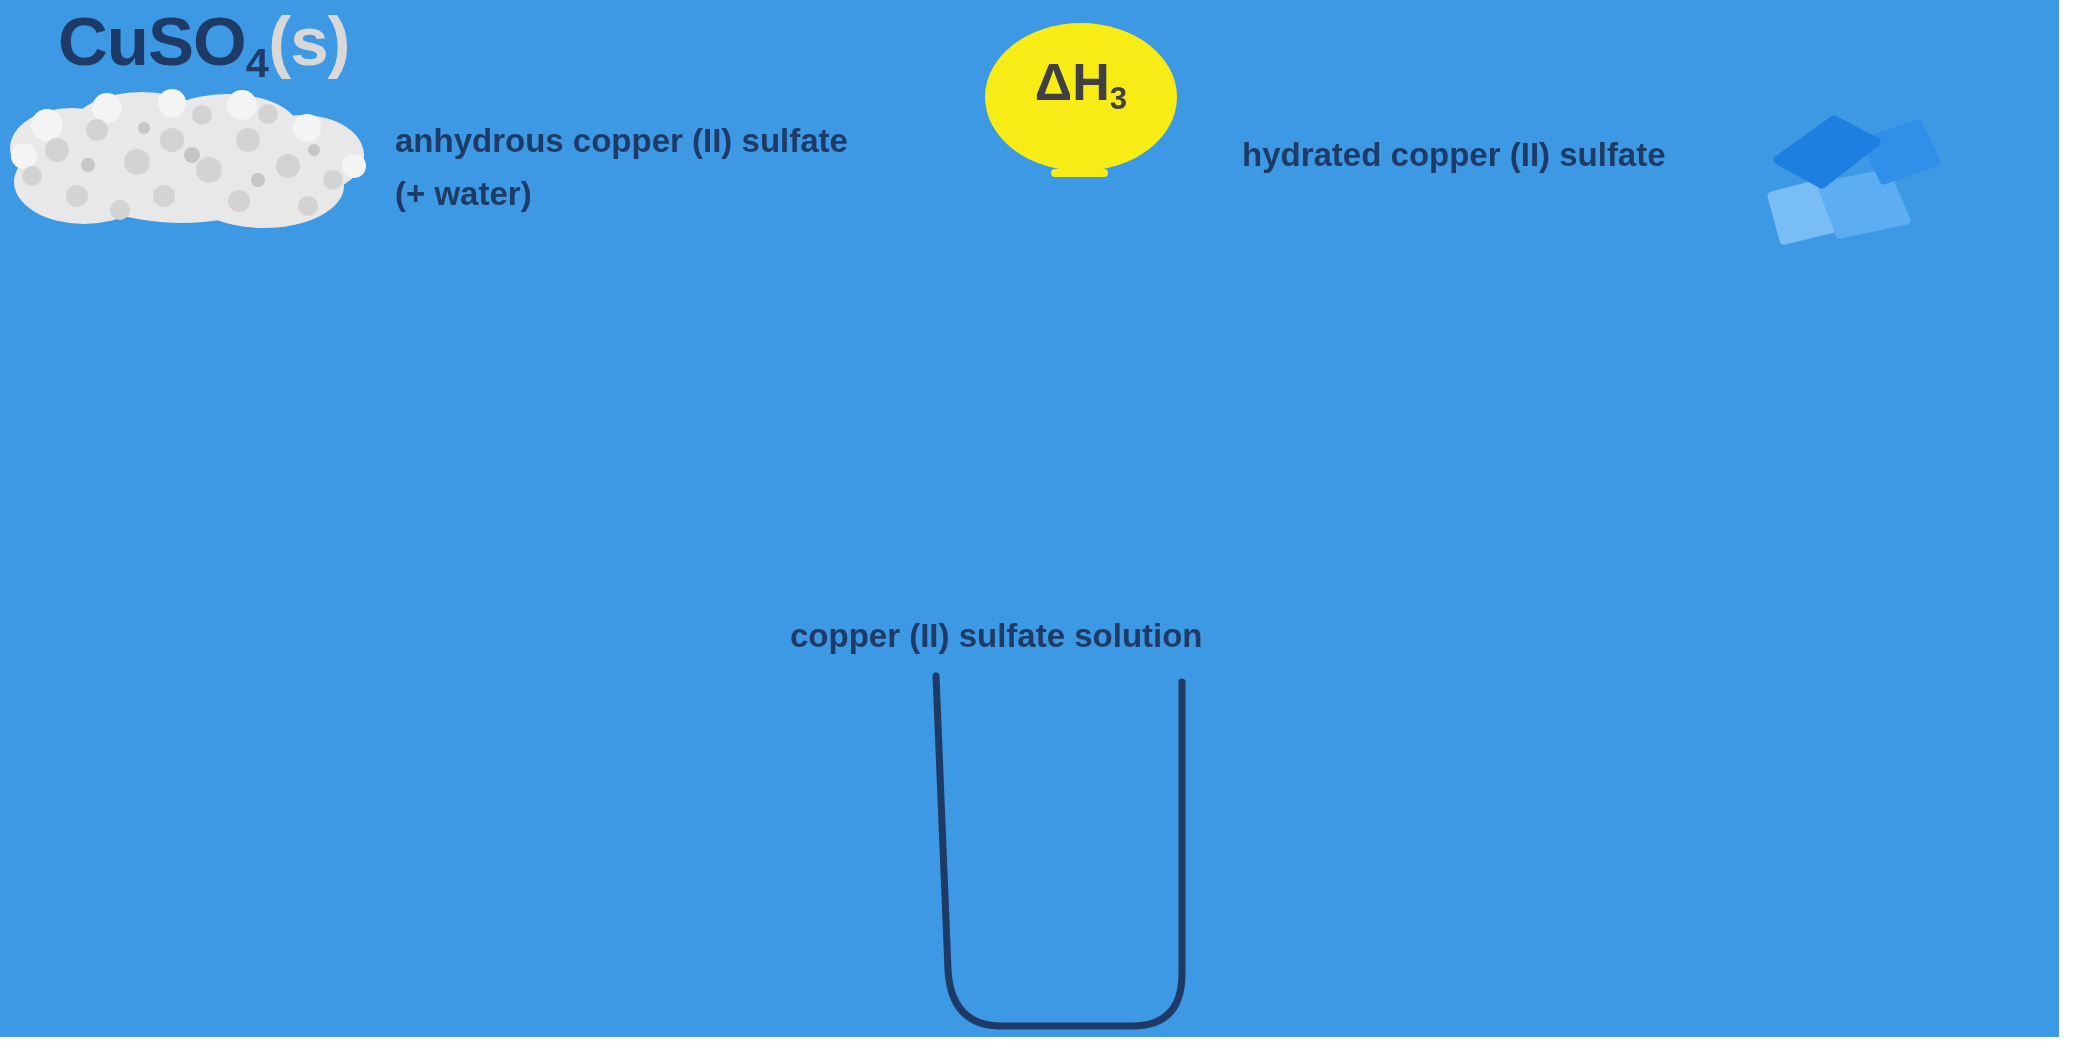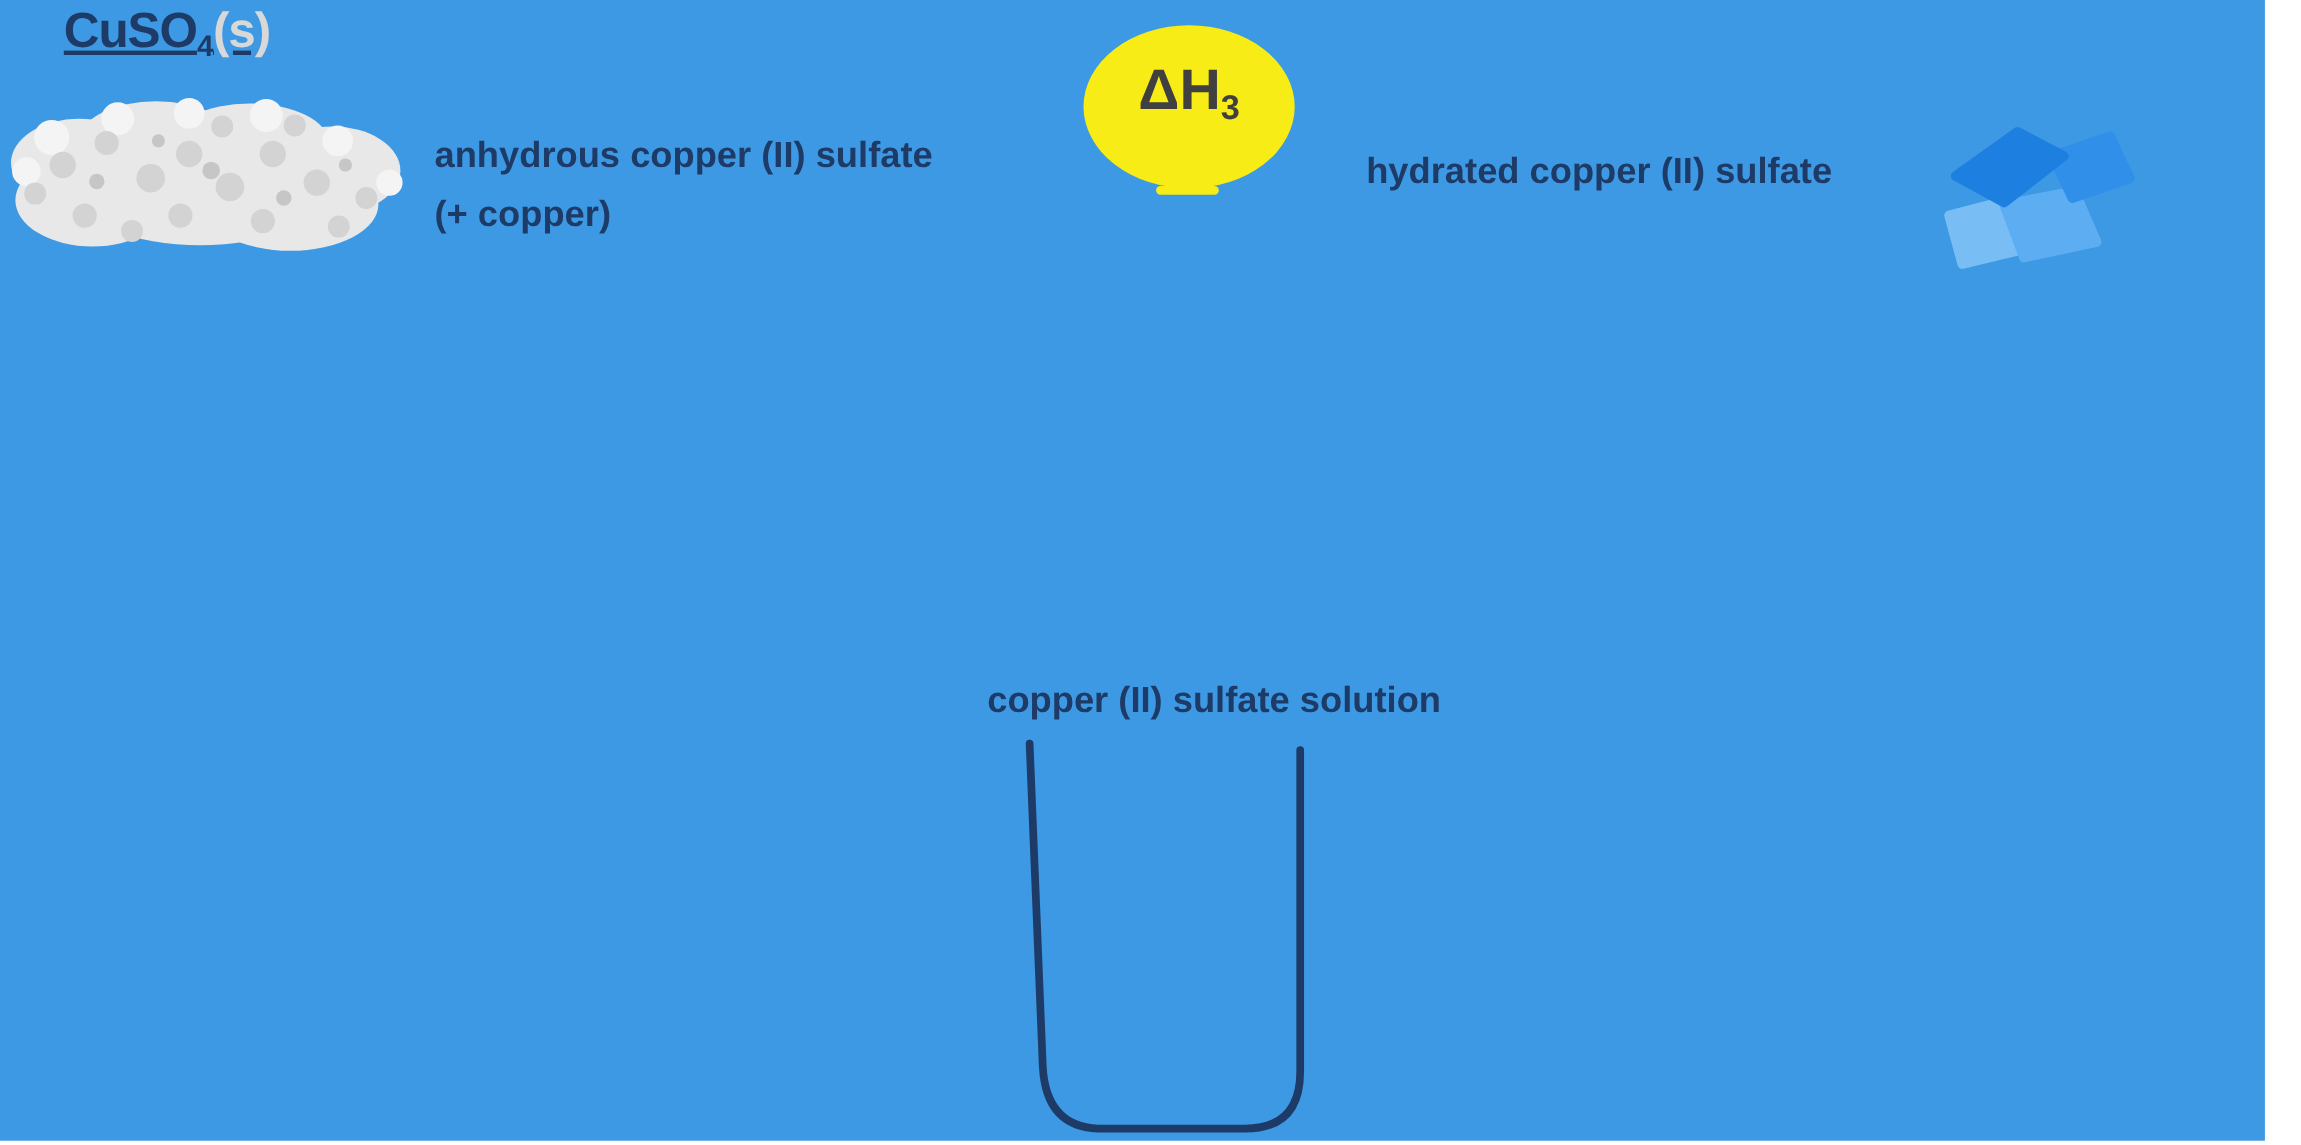--- a/index.html
+++ b/index.html
@@ -3,32 +3,32 @@
 <meta charset="utf-8">
 <style>
   * { margin:0; padding:0; box-sizing:border-box; }
   html, body { background:#ffffff; }
   body { font-family:"Liberation Sans", sans-serif; }
 
   .page { position:relative; width:2092px; height:1041px; background:#ffffff; overflow:hidden; }
   .canvas { position:absolute; left:0; top:0; width:2059px; height:1037px; background:#3d99e3; }
   .abs { position:absolute; }
 
-  .formula { font-weight:700; font-size:45px; color:#1d3b66; letter-spacing:-1px; white-space:nowrap; line-height:1.15;text-decoration:underline; }
+  .formula { font-weight:700; font-size:69px; color:#1d3b66; letter-spacing:-1px; white-space:nowrap; line-height:1.15; }
   .formula .sub { font-size:0.60em; vertical-align:-0.30em; letter-spacing:-0.5px; }
   .formula .state { color:#d8d8d8; }
   .formula-anhydrous { left:58px; top:2px; }
   .formula-hydrated { right:6px; top:2px; }
   .formula-solution { left:1192px; top:884px; color:#d8d8d8; }
   .formula-solution .sub { color:#d8d8d8; }
 
   .diagram-label { font-weight:700; font-size:33px; color:#1d3b66; line-height:53px; white-space:nowrap; }
   .label-anhydrous { left:395px; top:114px; width:565px; text-align:left; }
   .label-hydrated { left:1242px; top:128px; }
-  .label-solution { left:790px; top:609px; width:520px; text-align:right; }
+  .label-solution { left:790px; top:609px; width:520px; text-align:left; }
 
   .powder-svg { left:2px; top:70px; }
   .crystal-svg { left:1766px; top:110px; }
   .delta-svg { left:983px; top:20px; }
   .beaker-svg { left:914px; top:670px; }
 
   .delta-label { left:983px; top:54px; width:196px; text-align:center; font-weight:700;
                  font-size:52px; color:#404040; line-height:1.1; white-space:nowrap; }
   .delta-label .sub { font-size:0.60em; vertical-align:-0.30em; }
 
@@ -87,21 +87,21 @@
       <circle cx="86" cy="95" r="7"></circle>
       <circle cx="190" cy="85" r="8"></circle>
       <circle cx="256" cy="110" r="7"></circle>
       <circle cx="142" cy="58" r="6"></circle>
       <circle cx="312" cy="80" r="6"></circle>
     </g>
   </svg>
 
   <div class="abs diagram-label label-anhydrous">
     <div>anhydrous copper (II) sulfate</div>
-    <div>(+ copper)</div>
+    <div>(+ water)</div>
   </div>
 
   <svg class="abs delta-svg" width="200" height="165" viewBox="0 0 200 165">
     <g fill="#f7ec15">
       <ellipse cx="98" cy="77" rx="96" ry="74"></ellipse>
       <rect x="68" y="149" width="57" height="8" rx="4"></rect>
     </g>
   </svg>
 
   <div class="abs delta-label">

